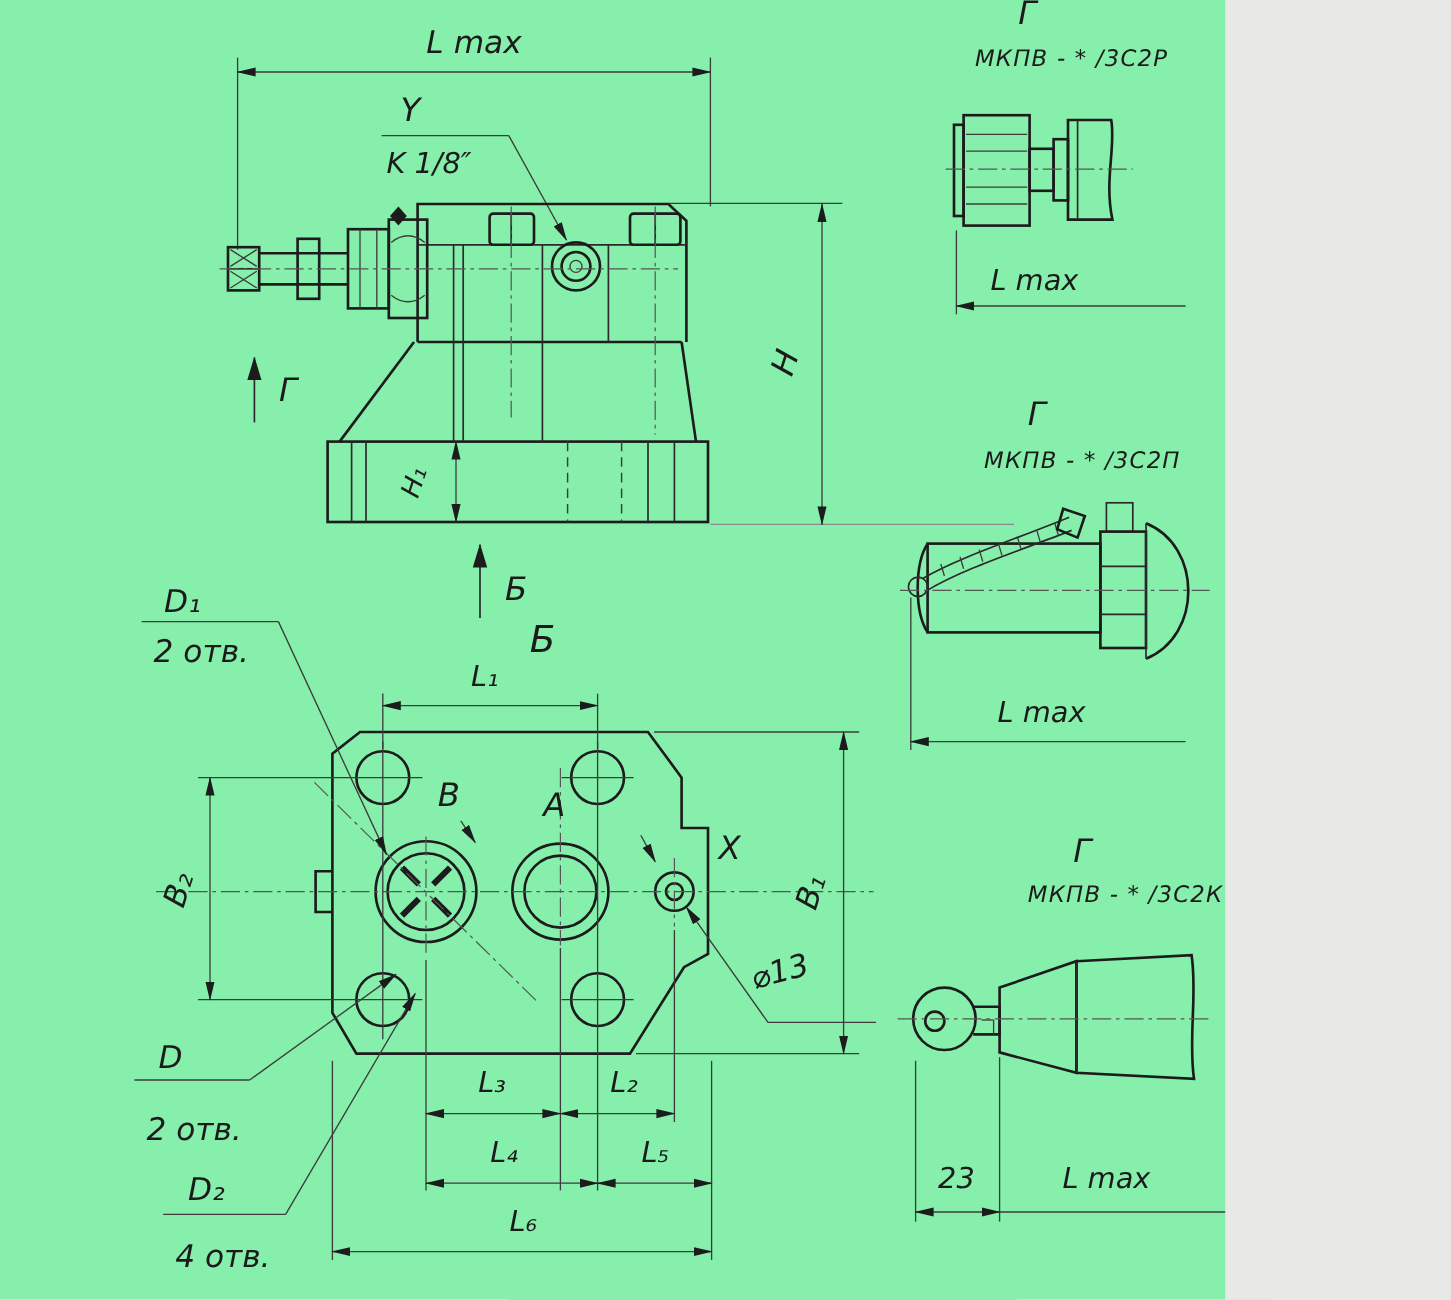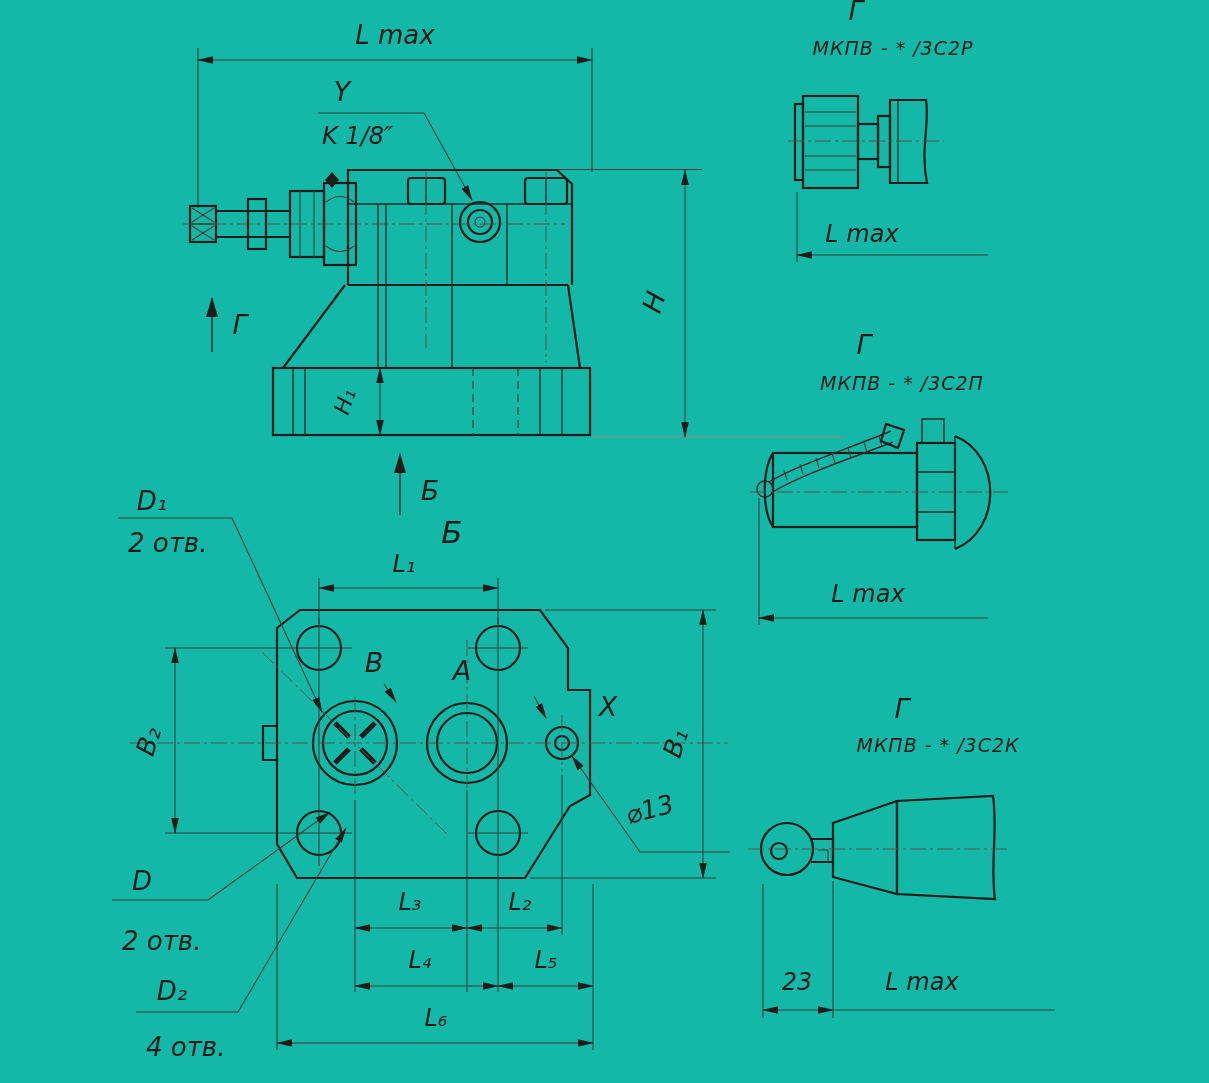--- a/index.html
+++ b/index.html
@@ -1,16 +1,16 @@
 <!DOCTYPE html>
 <html><head>
 <meta charset="utf-8">
 <style>
   html,body{margin:0;padding:0;background:#e8e8e6;}
-  .sheet{position:relative;width:1209px;height:1083px;background:#14b8a6;overflow:hidden;}
+  .sheet{position:relative;width:1021px;height:1083px;background:#86efac;overflow:hidden;}
   svg{position:absolute;left:0;top:0;}
   .o  {stroke:#1c1c1c;stroke-width:2.2;fill:none;stroke-linejoin:miter;stroke-linecap:butt;}
   .m  {stroke:#2a2a2a;stroke-width:1.4;fill:none;}
   .t  {stroke:#3c3c3c;stroke-width:1.1;fill:none;}
   .t2 {stroke:#8a8a8a;stroke-width:1;fill:none;}
   .cl {stroke:#555;stroke-width:1;fill:none;stroke-dasharray:16 4 3 4;}
   .hid{stroke:#3c3c3c;stroke-width:1.2;fill:none;stroke-dasharray:8 5;}
   .sp {stroke:#1c1c1c;stroke-width:5;fill:none;}
   text.lbl{font-family:"DejaVu Sans",sans-serif;font-style:italic;fill:#1b1b1b;}
   .s30{font-size:31px;} .s27{font-size:27px;} .s26{font-size:26px;}

